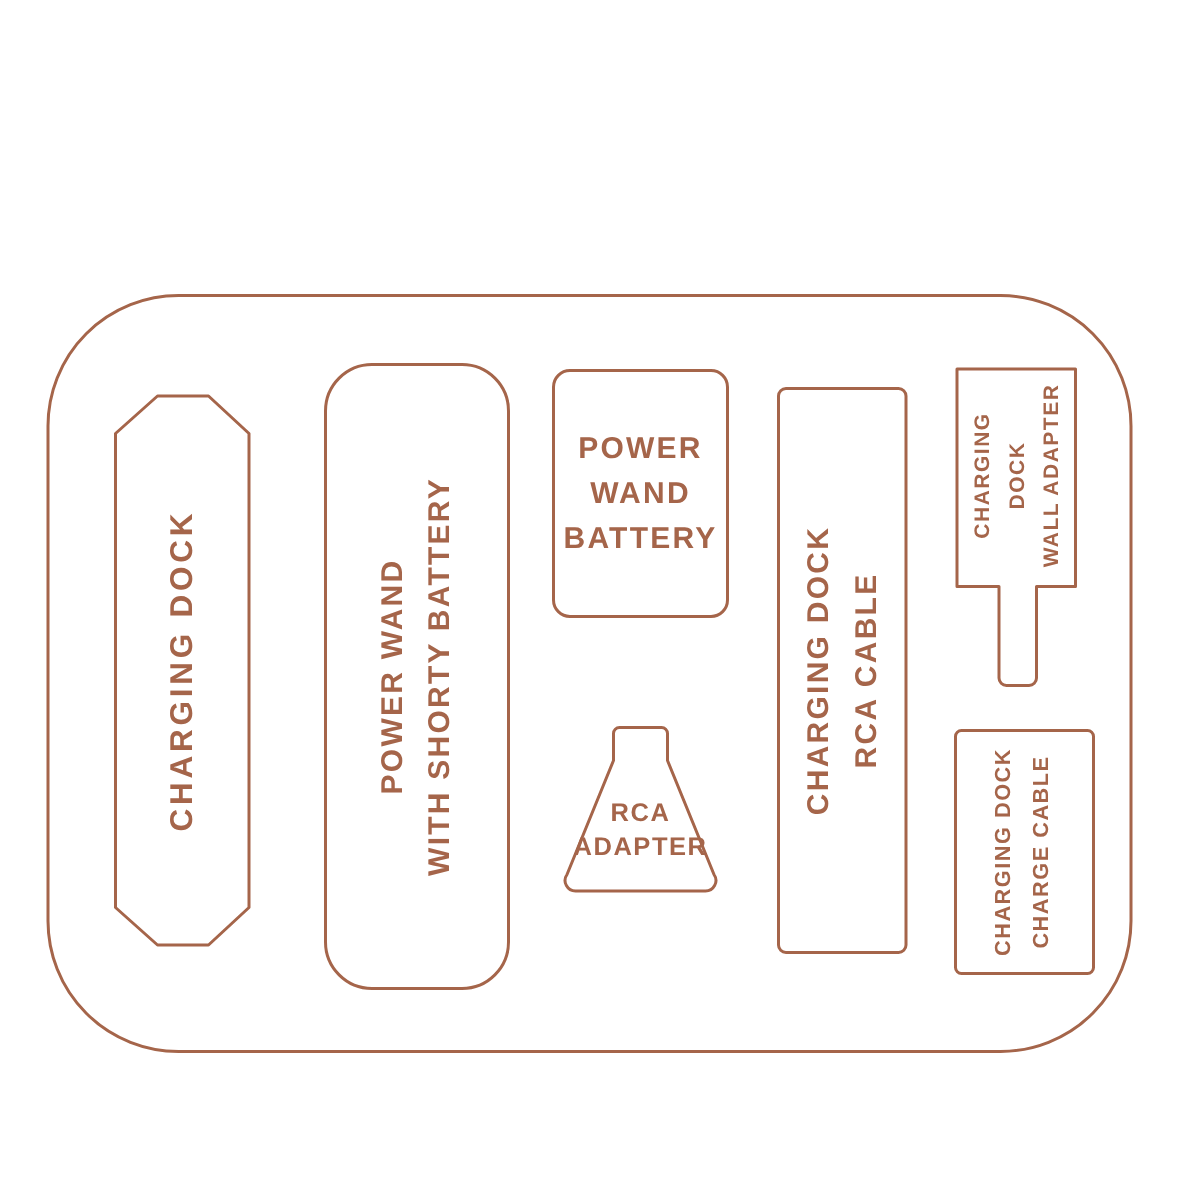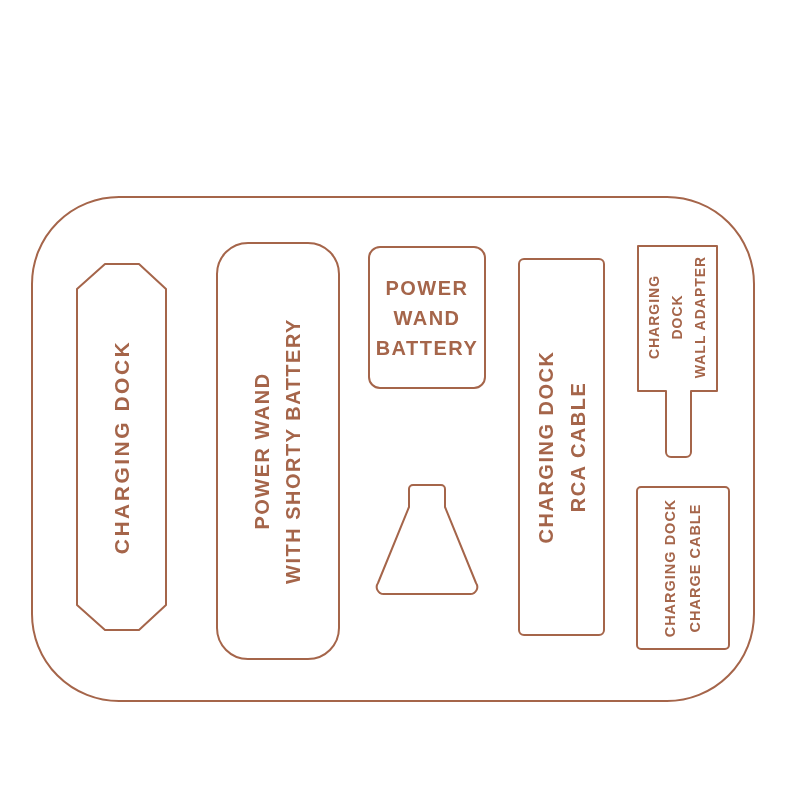--- a/index.html
+++ b/index.html
@@ -96,30 +96,32 @@
       <polygon points="30,2 64,2 91,27 91,343 64,368 30,368 2,343 2,27"></polygon>
     </svg>
     <div class="label vlabel lbl-dock">CHARGING DOCK</div>
   </div>
 
   <div class="item outline-box" style="left:216px; top:242px; width:124px; height:418px; border-radius:32px;">
     <div class="label vlabel lbl-wand">POWER WAND
 WITH SHORTY BATTERY</div>
   </div>
 
-  <div class="item outline-box" style="left:368px; top:246px; width:118px; height:143px; border-radius:12px;">
+  <div class="item outline-box" style="left:368px; top:246px; width:118px; height:166px; border-radius:12px;">
     <div class="label hlabel lbl-battery">POWER
 WAND
 BATTERY</div>
   </div>
 
   <div class="item" style="left:373px; top:483px; width:108px; height:114px;">
     <svg viewBox="0 0 108 114">
       <path d="M40,2 h28 a4,4 0 0 1 4,4 v18 l31,76 a7,7 0 0 1 -6,11 H11 a7,7 0 0 1 -6,-11 l31,-76 V6 a4,4 0 0 1 4,-4 Z"></path>
     </svg>
+    <div class="label hlabel lbl-adapter">RCA
+ADAPTER</div>
   </div>
 
   <div class="item outline-box" style="left:518px; top:258px; width:87px; height:378px; border-radius:6px;">
     <div class="label vlabel lbl-rcacable">CHARGING DOCK
 RCA CABLE</div>
   </div>
 
   <div class="item" style="left:635px; top:243px; width:85px; height:218px;">
     <svg viewBox="0 0 85 218">
       <path d="M3,3 H82 V148 H56 V209 a5,5 0 0 1 -5,5 H36 a5,5 0 0 1 -5,-5 V148 H3 Z"></path>

